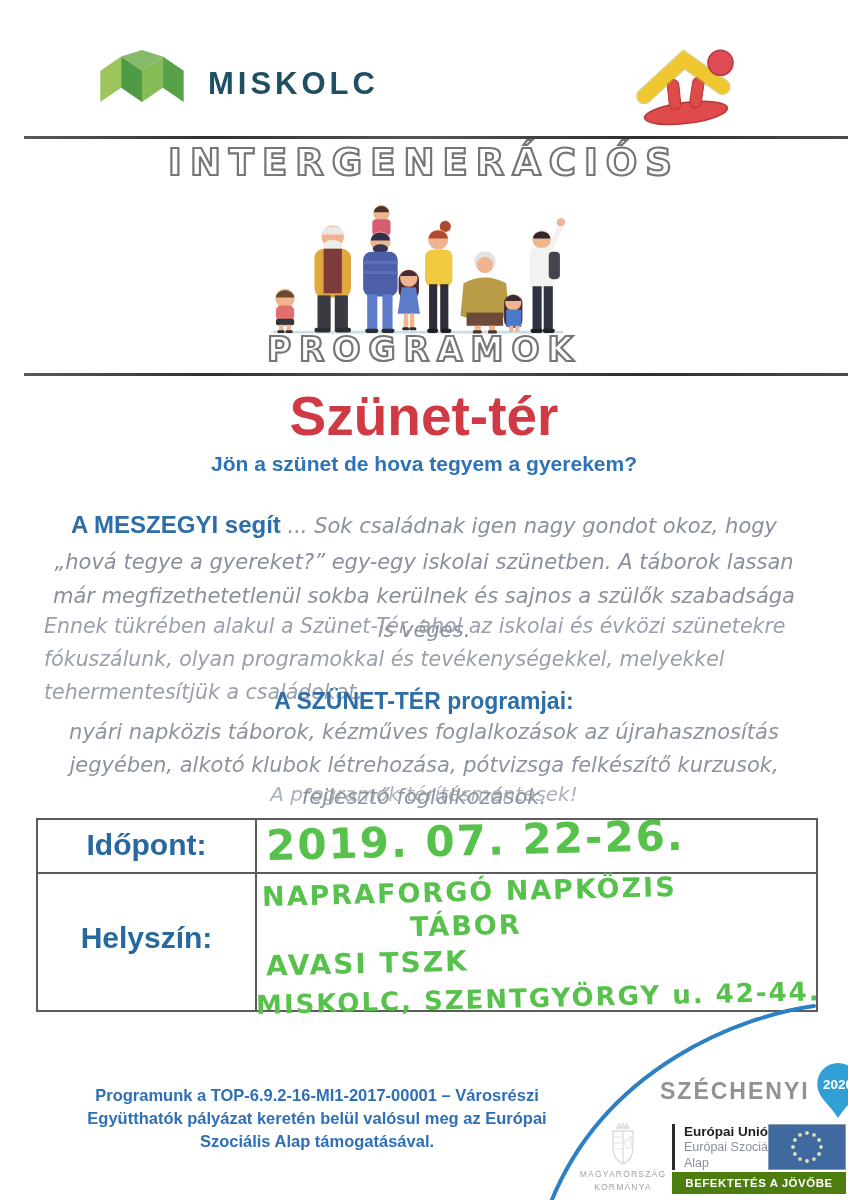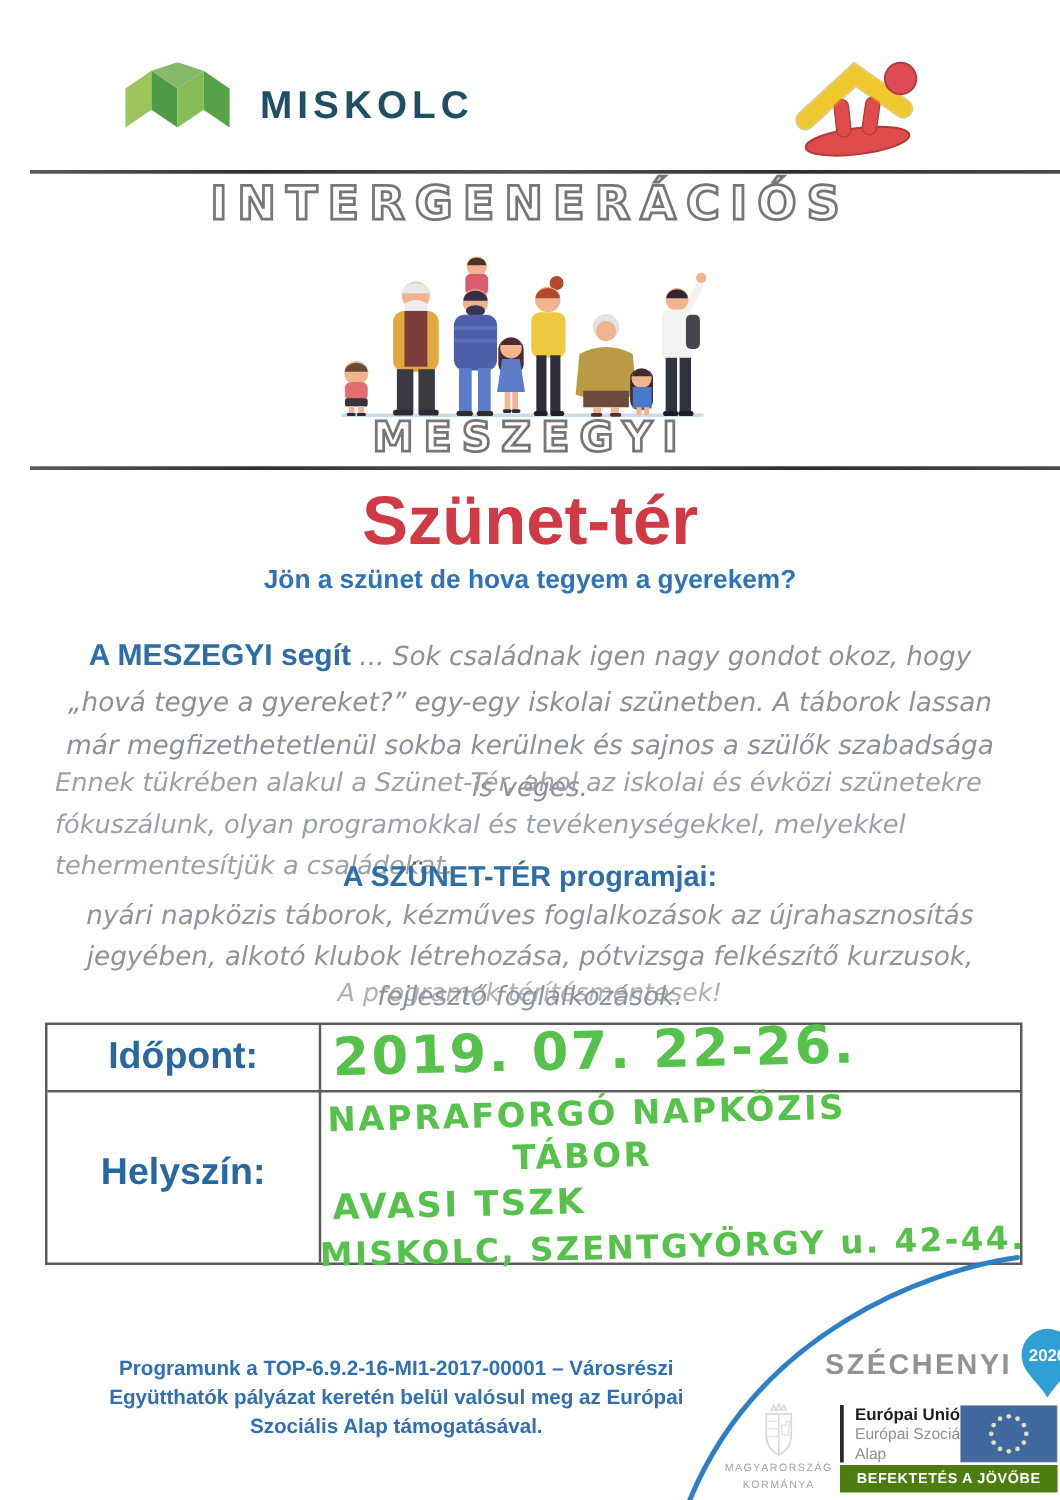--- a/index.html
+++ b/index.html
@@ -187,21 +187,21 @@
         <rect x="269" y="49" width="24" height="40" rx="6" fill="#f2f2f0"></rect>
         <rect x="288" y="53" width="11" height="27" rx="4" fill="#44444e"></rect>
         <rect x="272" y="87" width="9" height="43" fill="#2f3340"></rect>
         <rect x="283" y="87" width="9" height="43" fill="#2f3340"></rect>
         <rect x="270" y="129" width="12" height="4" rx="2" fill="#1f1f26"></rect>
         <rect x="282" y="129" width="12" height="4" rx="2" fill="#1f1f26"></rect>
       </g>
     </svg>
   </div>
 
-  <div class="abs center bubble" style="top:330px;font-size:33px;">MESZEGYI</div>
+  <div class="abs center bubble" style="top:330px;font-size:33px;">PROGRAMOK</div>
 
   <div class="abs rule" style="top:373px;"></div>
 
   <div class="abs center title" style="top:384px;">Szünet-tér</div>
   <div class="abs center subtitle" style="top:452px;">Jön a szünet de hova tegyem a gyerekem?</div>
 
   <div class="abs hw" style="left:52px;top:506px;width:744px;text-align:center;
        font-size:21px;line-height:1.62;color:#8a909b;">
     <span class="lead-label">A MESZEGYI segít</span><span> ... Sok családnak igen nagy gondot okoz, hogy „hová tegye a gyereket?” egy-egy iskolai szünetben. A táborok lassan már megfizethetetlenül sokba kerülnek és sajnos a szülők szabadsága is véges.</span>
   </div>

